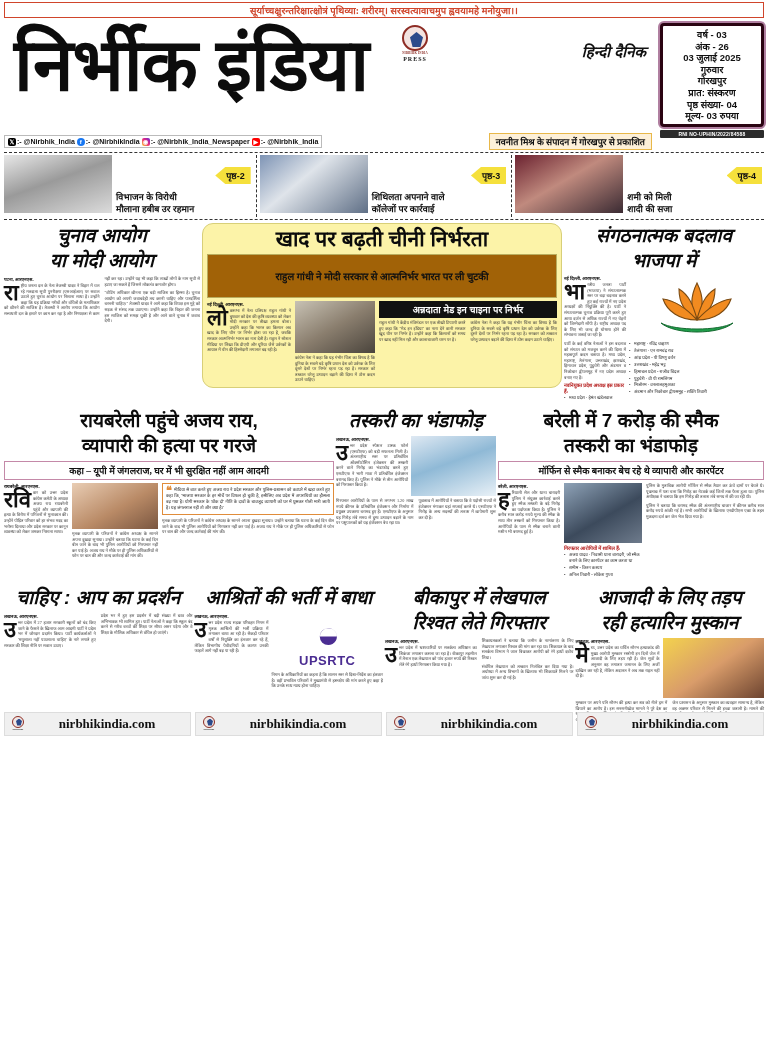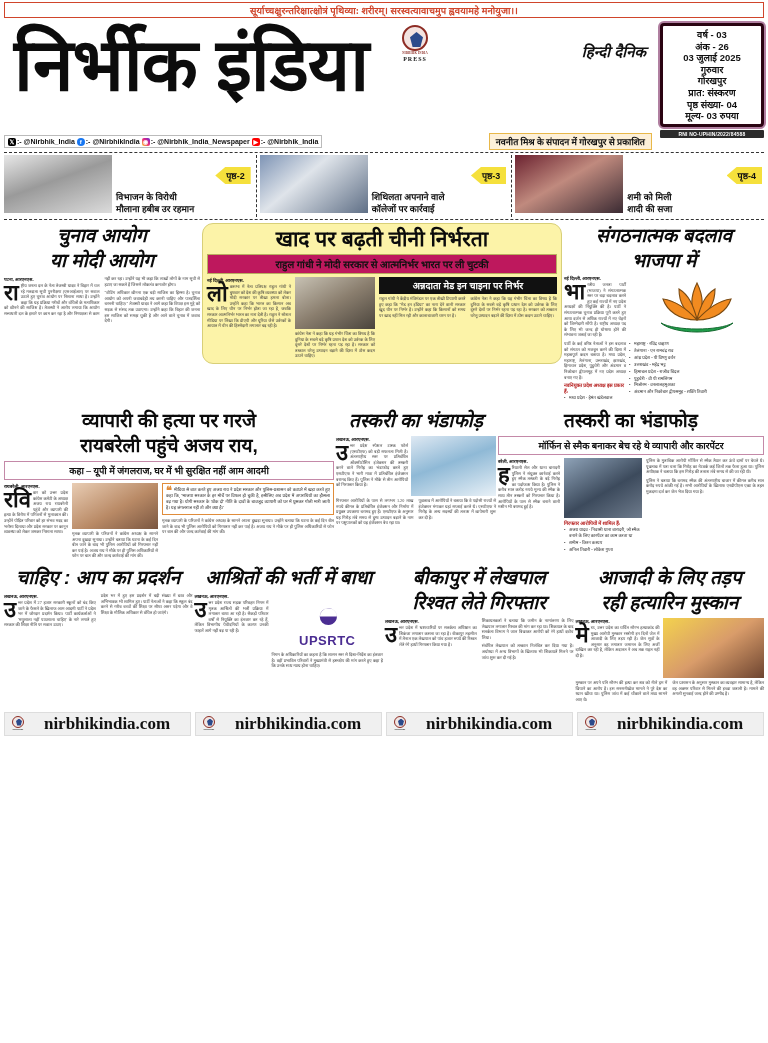--- a/index.html
+++ b/index.html
@@ -160,23 +160,23 @@
   }
   .twocol { column-count: 2; column-gap: 5px; }
 
   
   .feature {
     background: #fcf3a8; border: 1px solid #d8cf78; border-radius: 11px;
     padding: 3px 4px 4px;
   }
   .feature .hl { font-size: 21px; line-height: 24px; font-style: normal; }
   .feat-sub {
-    background: #be185d; border: 1px solid #b9ad5e;
+    background: #a16207; border: 1px solid #b9ad5e;
     text-align: center; font-size: 10px; font-weight: bold;
-    padding: 2px; margin: 3px 0;
+    padding: 14px; margin: 3px 0;
   }
   .black-strip {
     background: #111; color: #fff; text-align: center;
     font-family: "Liberation Sans", sans-serif;
     font-size: 9.5px; font-weight: bold; padding: 2px 1px; margin-bottom: 2px;
   }
   .rg-photo { width: 100%; height: 52px; background: linear-gradient(150deg,#c8c2b4,#8a7e6e 50%,#4a443c); }
 
   
   .lotus { height: 66px; display: flex; align-items: center; justify-content: center; }
@@ -218,21 +218,21 @@
     background: #f0e6e4; border: 1px solid #8d2c24; margin: 0 auto; position: relative;
   }
   .flogo .c::after {
     content: ""; position: absolute; left: 3px; top: 2px;
     width: 6px; height: 7px; background: #2b4a8b;
     clip-path: polygon(50% 0, 100% 35%, 80% 100%, 20% 100%, 0 35%);
   }
   .flogo .n { font-size: 2.5px; font-weight: bold; color: #111; }
   .fweb {
     font-family: "Liberation Serif", serif;
-    font-weight: bold; font-size: 17px; color: #111; flex: 1; text-align: center;
+    font-weight: bold; font-size: 13px; color: #111; flex: 1; text-align: center;
   }
 </style>
 </head>
 <body>
 
 <div class="page">
 
   <div class="shloka-bar">
     <span class="shloka">सूर्याच्चक्षुरन्तरिक्षात्क्षोत्रं पृथिव्या: शरीरम्। सरस्वत्यावाचमुप ह्ववयामहे मनोयुजा।।</span>
   </div>
@@ -397,22 +397,22 @@
           <li>मिजोरम - वनलालहमुअका</li>
           <li>अंडमान और निकोबार द्वीपसमूह - शक्ति तिवारी</li>
         </ul>
       </div>
     </div>
   </div>
 
   <div class="row" style="margin-top:6px">
 
     <div class="col" style="flex:0 0 330px">
+      <div class="hl blk">रायबरेली पहुंचे अजय राय,</div>
       <div class="hl blk">व्यापारी की हत्या पर गरजे</div>
-      <div class="hl blk">रायबरेली पहुंचे अजय राय,</div>
       <div class="subhl">कहा – यूपी में जंगलराज, घर में भी सुरक्षित नहीं आम आदमी</div>
       <div style="display:flex; gap:4px">
         <div style="flex:0 0 64px">
           <span class="dateline">रायबरेली, आरएनएस-</span>
           <span class="dropcap">रवि</span>
           <p class="body-txt">वार को उत्तर प्रदेश कांग्रेस कमेटी के अध्यक्ष अजय राय रायबरेली पहुंचे और व्यापारी की हत्या के विरोध में परिजनों से मुलाकात की। उन्होंने पीड़ित परिवार को हर संभव मदद का भरोसा दिलाया और प्रदेश सरकार पर कानून व्यवस्था को लेकर जमकर निशाना साधा।</p>
         </div>
         <div style="flex:0 0 86px">
           <div class="hand-img"></div>
           <p class="body-txt" style="margin-top:2px">मृतक व्यापारी के परिजनों ने कांग्रेस अध्यक्ष के सामने अपना दुखड़ा सुनाया। उन्होंने बताया कि घटना के कई दिन बीत जाने के बाद भी पुलिस आरोपियों को गिरफ्तार नहीं कर पाई है। अजय राय ने मौके पर ही पुलिस अधिकारियों से फोन पर बात की और जल्द कार्रवाई की मांग की।</p>
@@ -439,20 +439,21 @@
           <div class="vial-img"></div>
         </div>
       </div>
       <div class="twocol" style="margin-top:2px">
         <p class="body-txt">गिरफ्तार आरोपियों के पास से लगभग 1.20 लाख रुपये कीमत के प्रतिबंधित इंजेक्शन और निर्माण में प्रयुक्त उपकरण बरामद हुए हैं। एसटीएफ के अनुसार यह गिरोह लंबे समय से दुग्ध उत्पादन बढ़ाने के नाम पर पशुपालकों को यह इंजेक्शन बेच रहा था।</p>
         <p class="body-txt" style="margin-top:3px">पूछताछ में आरोपियों ने बताया कि वे पड़ोसी राज्यों से इंजेक्शन मंगाकर यहां सप्लाई करते थे। एसटीएफ ने गिरोह के अन्य सदस्यों की तलाश में छापेमारी शुरू कर दी है।</p>
       </div>
     </div>
 
     <div class="col">
+      <div class="hl blk">बरेली में 7 करोड़ की स्मैक</div>
       <div class="hl blk">तस्करी का भंडाफोड़</div>
       <div class="subhl">मॉर्फिन से स्मैक बनाकर बेच रहे थे व्यापारी और कारपेंटर</div>
       <div style="display:flex; gap:4px">
         <div style="flex:0 0 62px">
           <span class="dateline">बरेली, आरएनएस-</span>
           <span class="dropcap">ह</span>
           <p class="body-txt">रियाली सेल और थाना बारादरी पुलिस ने संयुक्त कार्रवाई करते हुए स्मैक तस्करी के बड़े गिरोह का पर्दाफाश किया है। पुलिस ने करीब सात करोड़ रुपये मूल्य की स्मैक के साथ तीन तस्करों को गिरफ्तार किया है। आरोपियों के पास से स्मैक बनाने वाली मशीन भी बरामद हुई है।</p>
         </div>
         <div style="flex:0 0 78px">
           <div class="cop-img"></div>

